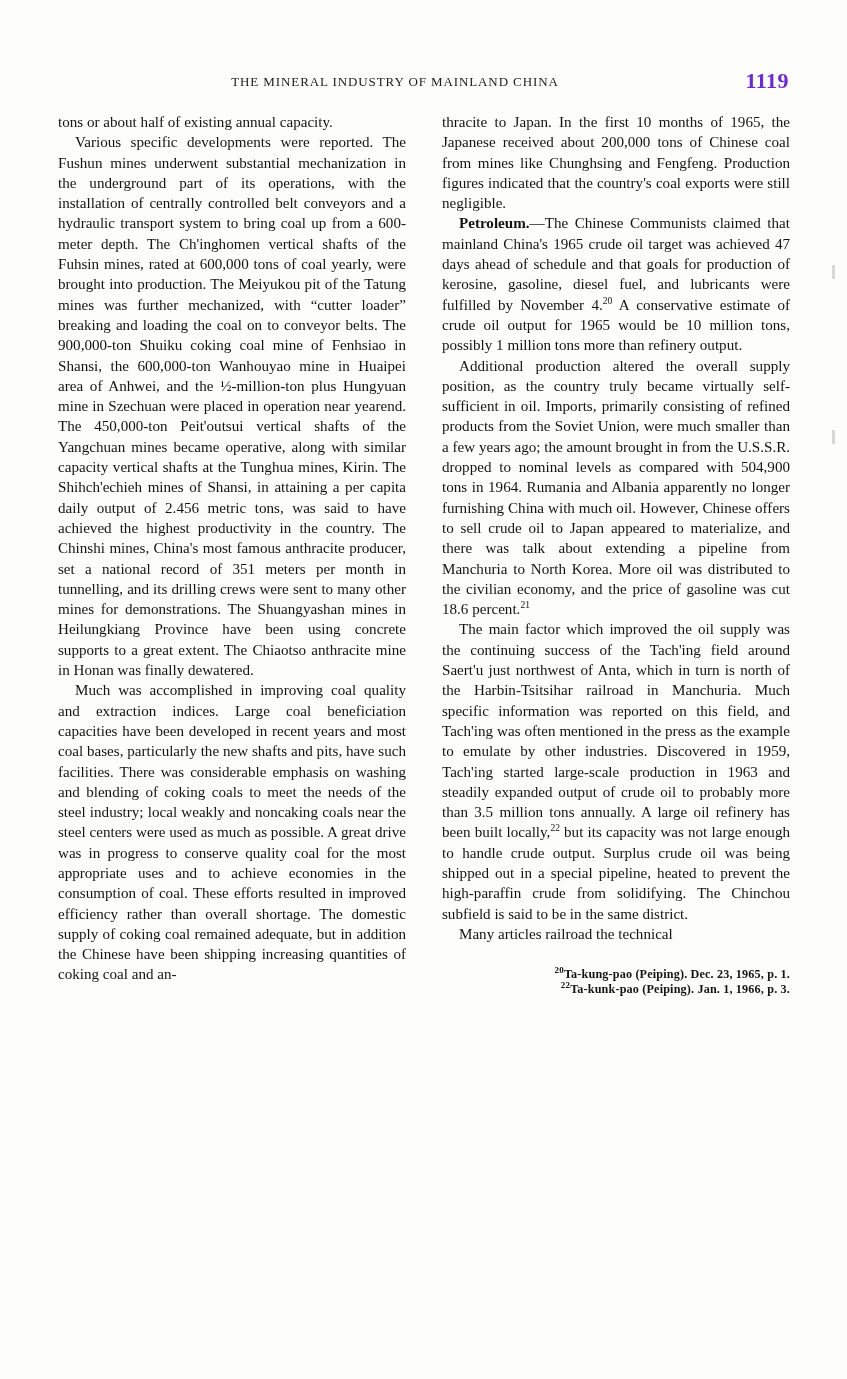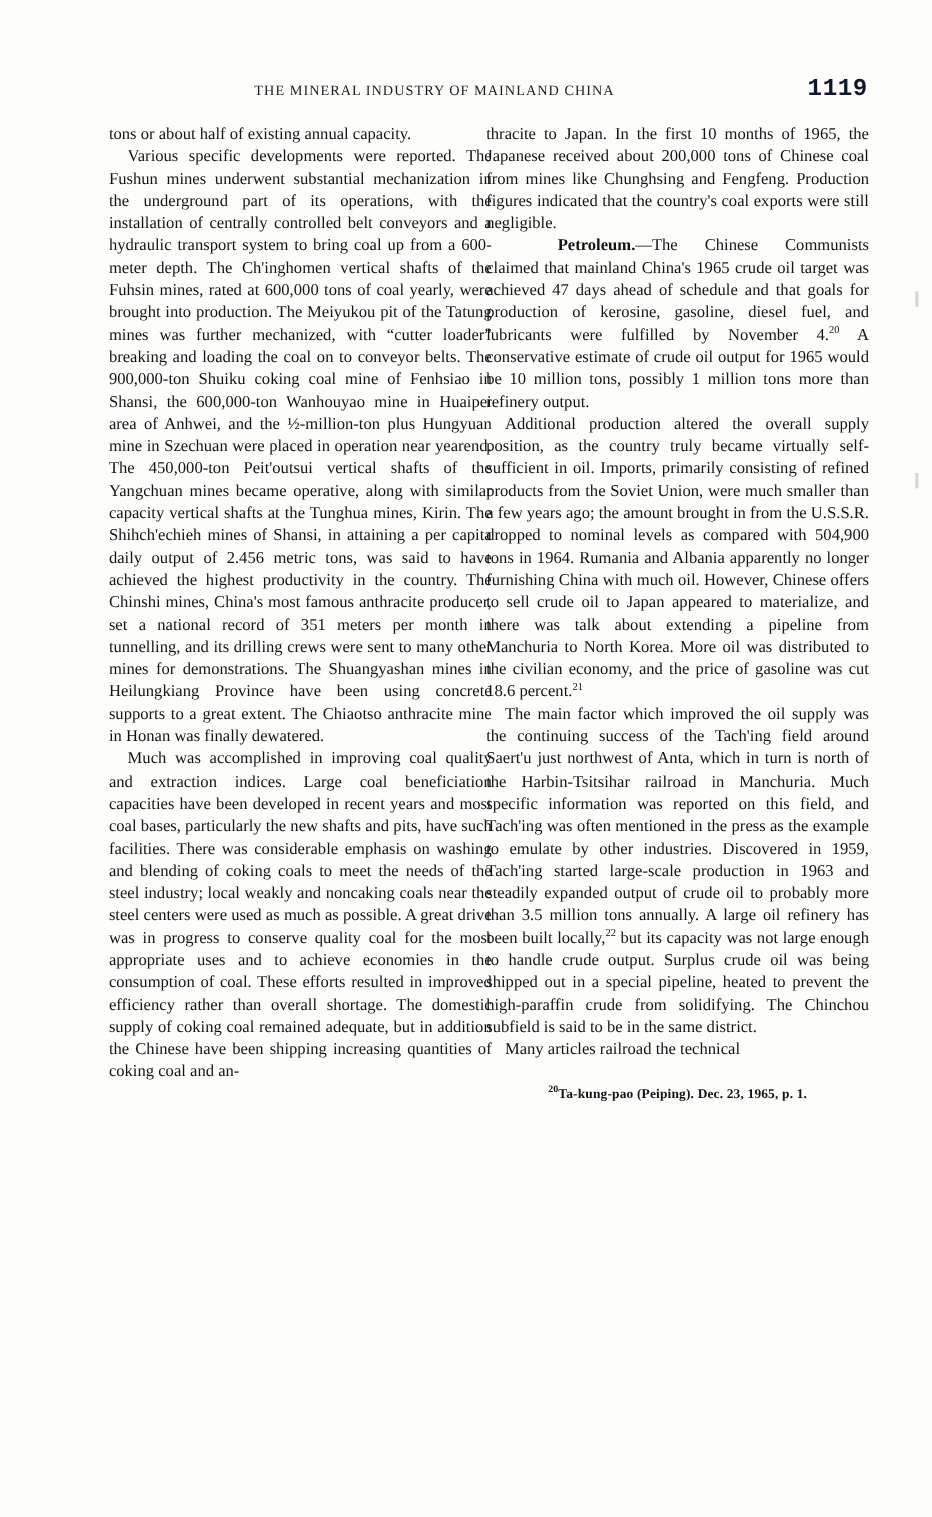--- a/index.html
+++ b/index.html
@@ -38,56 +38,55 @@
     font-family: "Liberation Serif", serif;
     font-size: 13px;
     letter-spacing: 0.9px;
     font-weight: 400;
     color: #1b1b1b;
   }
   .folio {
     position: absolute;
     right: 58px;
     top: -6px;
-    font-family: Liberation Mono, monospace;
+    font-family: Liberation Serif, serif;
     font-size: 22px;
     font-weight: 700;
-    color: #0f172a;
+    color: #6d28d9;
     letter-spacing: 0.5px;
   }
   .columns {
     position: absolute;
     left: 58px;
     top: 112px;
     width: 732px;
     height: 1160px;
   }
   .col {
     position: absolute;
     top: 0;
     width: 348px;
   }
-  .col-left { left: 0; margin-left: 41px; }
+  .col-left { left: 0; }
   .col-right { left: 384px; }
 
   p.body {
     margin: 0;
     font-size: 15.1px;
     line-height: 20.3px;
     text-align: justify;
     text-justify: inter-word;
     color: #131313;
     hyphens: manual;
   }
   p.body.indent { text-indent: 17px; }
   p.body + p.body { margin-top: 0; }
 
   .run-label {
     font-weight: 700;
-    margin-left: 48px;
   }
 
   sup {
     font-size: 9.5px;
     vertical-align: super;
     line-height: 0;
   }
 
   .footnote-rule {
     margin-top: 10px;
@@ -98,21 +97,21 @@
   .footnotes {
     margin-top: 13px;
   }
   .footnotes p {
     margin: 0;
     font-size: 12.2px;
     line-height: 14.6px;
     font-weight: 700;
     letter-spacing: 0.15px;
     color: #141414;
-    text-align: center;
+    text-align: right;
   }
   .fn-num {
     font-size: 9px;
     vertical-align: super;
     line-height: 0;
     font-weight: 700;
   }
   .edge-mark {
     position: absolute;
     right: 12px;
@@ -155,20 +154,21 @@
       <p class="body indent">
         <span>The main factor which improved the oil supply was the continuing success of the Tach'ing field around Saert'u just northwest of Anta, which in turn is north of the Harbin-Tsitsihar railroad in Manchuria. Much specific information was reported on this field, and Tach'ing was often mentioned in the press as the example to emulate by other industries. Discovered in 1959, Tach'ing started large-scale production in 1963 and steadily expanded output of crude oil to probably more than 3.5 million tons annually. A large oil refinery has been built locally,</span><sup>22</sup><span> but its capacity was not large enough to handle crude output. Surplus crude oil was being shipped out in a special pipeline, heated to prevent the high-paraffin crude from solidifying. The Chinchou subfield is said to be in the same district.</span>
       </p>
 
       <p class="body indent">Many articles railroad the technical</p>
 
       <hr class="footnote-rule">
 
       <div class="footnotes">
         <p><span class="fn-num">20</span><span>Ta-kung-pao (Peiping).  Dec. 23, 1965, p. 1.</span></p>
+        <p><span class="fn-num">22</span><span>Ta-kunk-pao (Peiping).  Jan. 1, 1966, p. 3.</span></p>
       </div>
     </div>
 
   </div>
 
   <div class="edge-mark m1"></div>
   <div class="edge-mark m2"></div>
 </div>
 
 </body></html>

